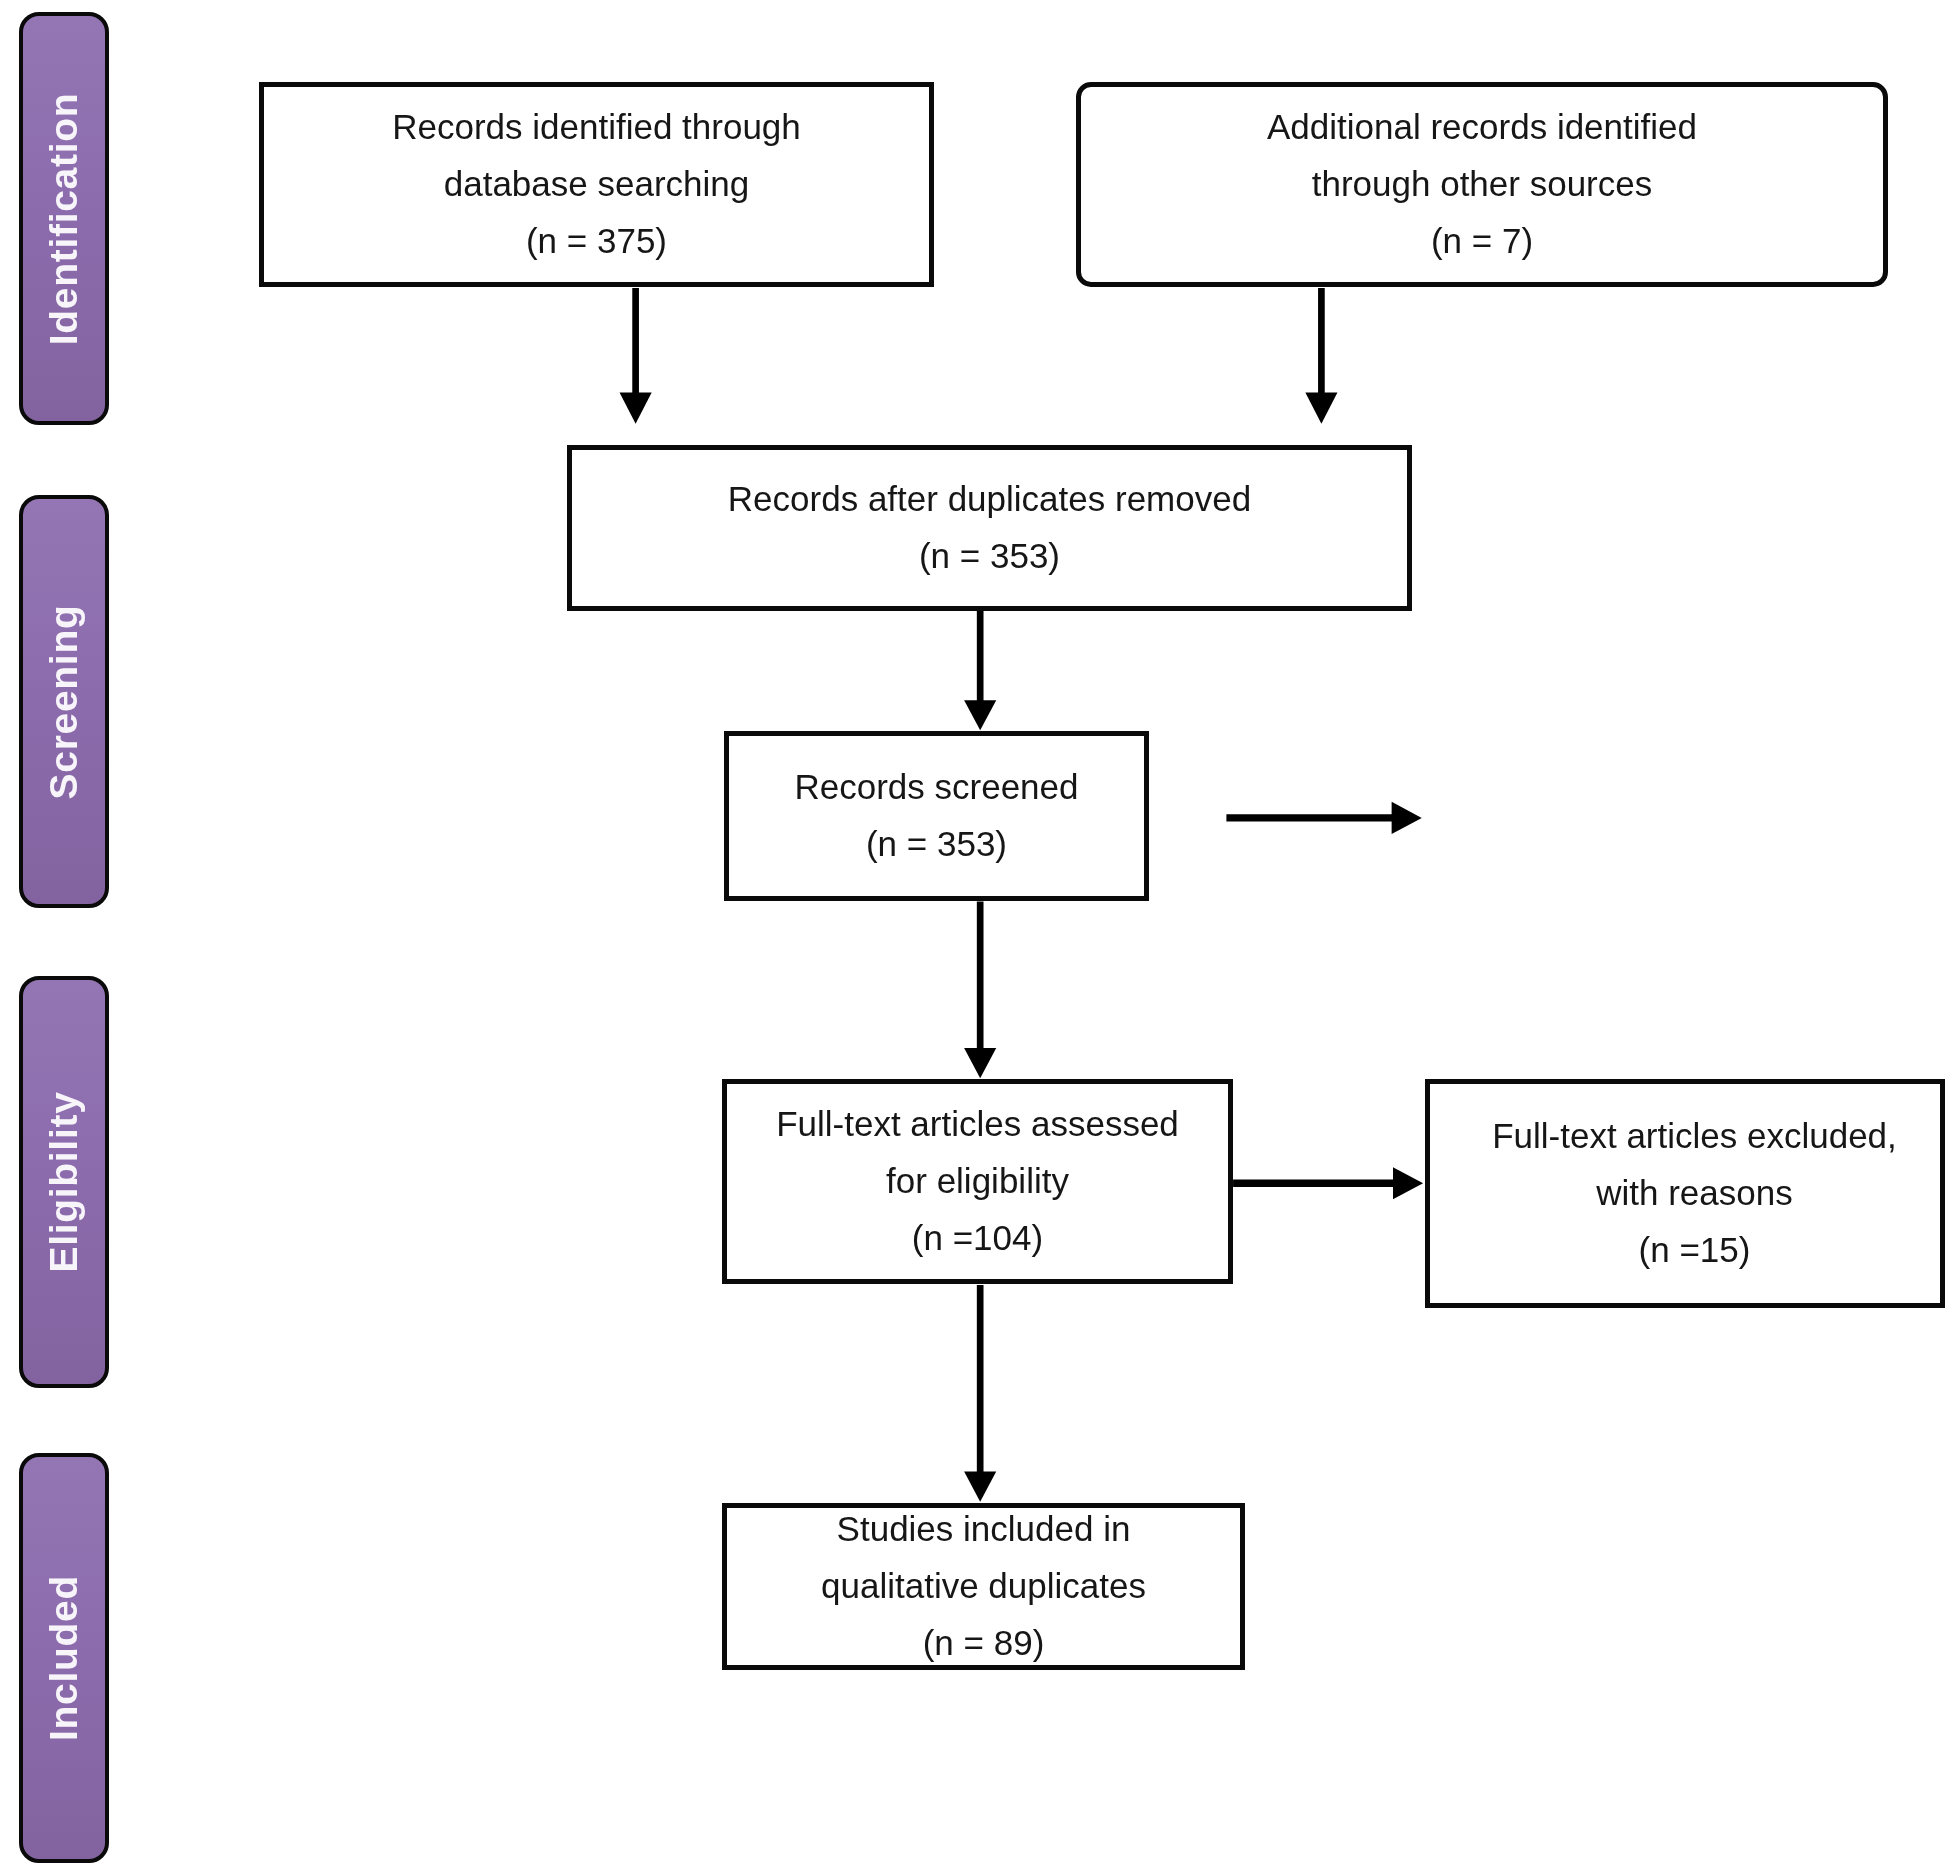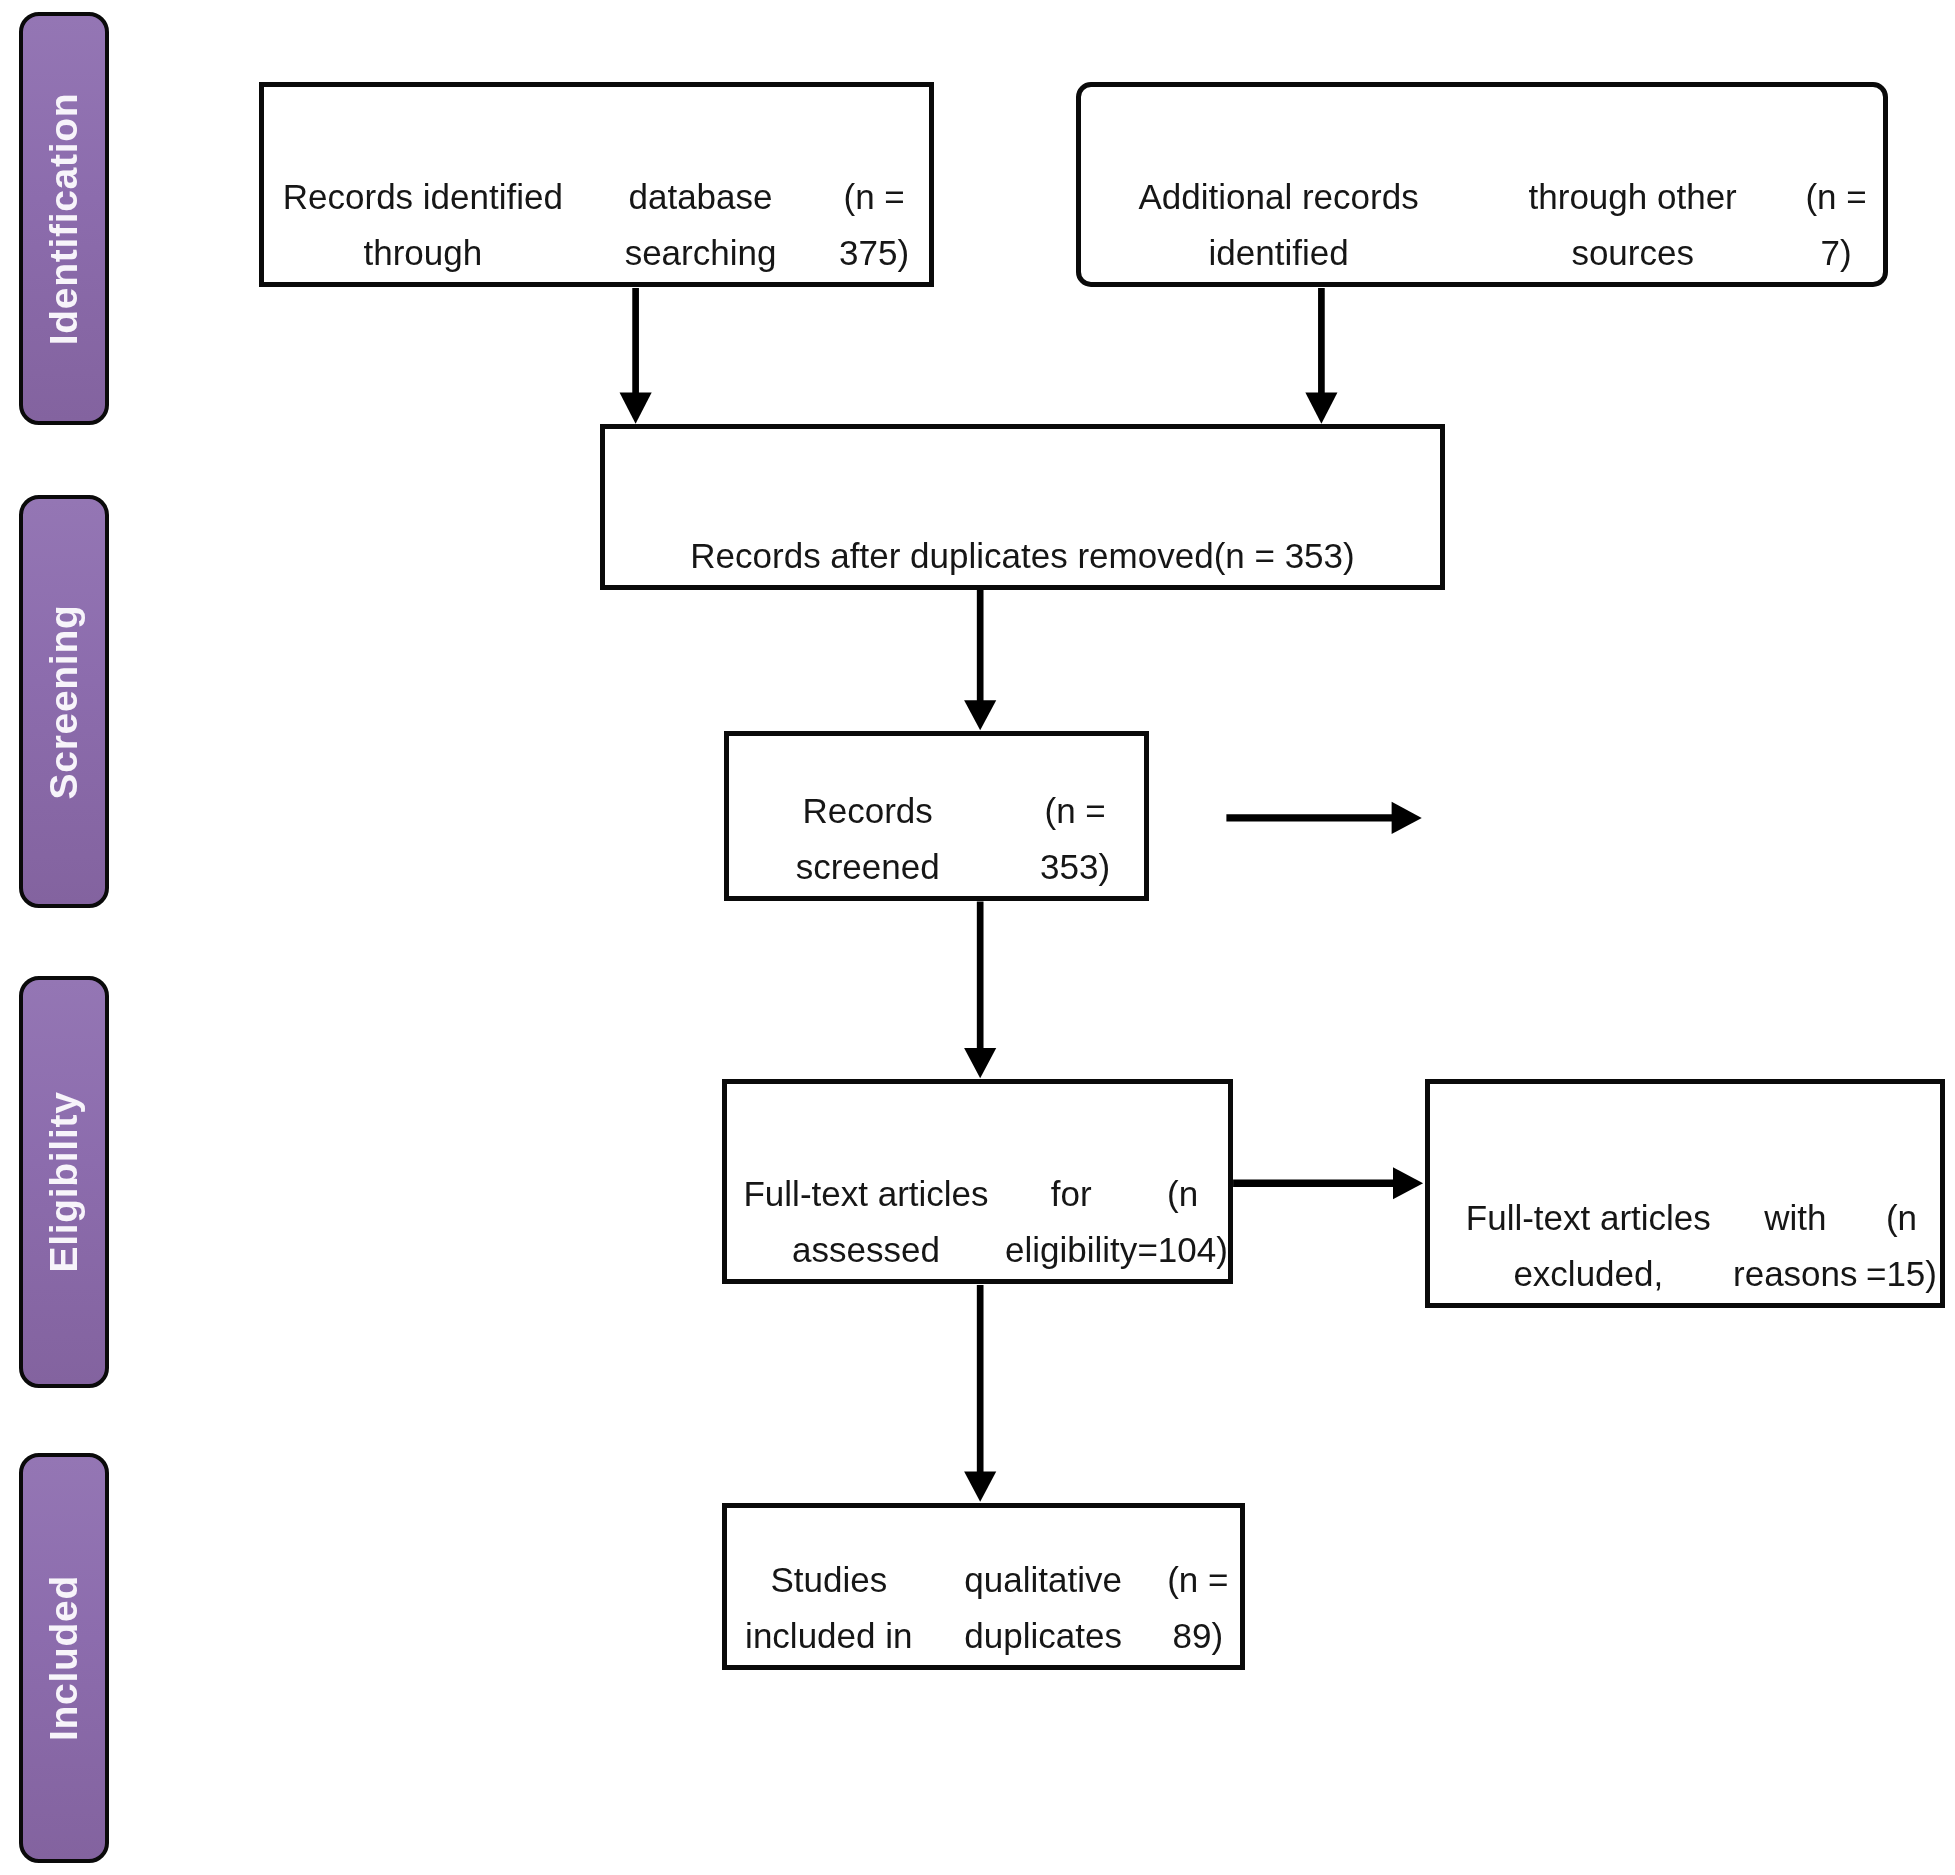--- a/index.html
+++ b/index.html
@@ -53,30 +53,31 @@
   .t3 { top: 976px; height: 412px; }
   .t4 { top: 1453px; height: 410px; }
 
   
   .box {
     position: absolute;
     background: #ffffff;
     border: 5.4px solid #0a0a0a;
     box-sizing: border-box;
     display: flex;
-    align-items: flex-end;
+    flex-direction: column;
+    align-items: center;
     justify-content: center;
     text-align: center;
     color: #161616;
     font-size: 35px;
     line-height: 1.62;
   }
   .b1 { left: 259px;  top: 82px;  width: 675px; height: 205px; }
   .b2 { left: 1076px; top: 82px;  width: 812px; height: 205px; border-radius: 15px; }
-  .b3 { left: 567px;  top: 424px;  width: 845px; height: 166px; margin-left: 33px; }
+  .b3 { left: 567px;  top: 445px;  width: 845px; height: 166px; }
   .b4 { left: 724px; top: 731px; width: 425px;  height: 170px; }
   .b5 { left: 1424px; top: 735px; width: 521px;  height: 179px; }
   .b6 { left: 722px; top: 1079px; width: 511px;  height: 205px; }
   .b7 { left: 1425px; top: 1079px; width: 520px;  height: 229px; padding-left: 19px; }
   .b8 { left: 722px; top: 1503px; width: 523px;  height: 167px; }
 </style>
 </head>
 <body>
 
 <div class="canvas">

